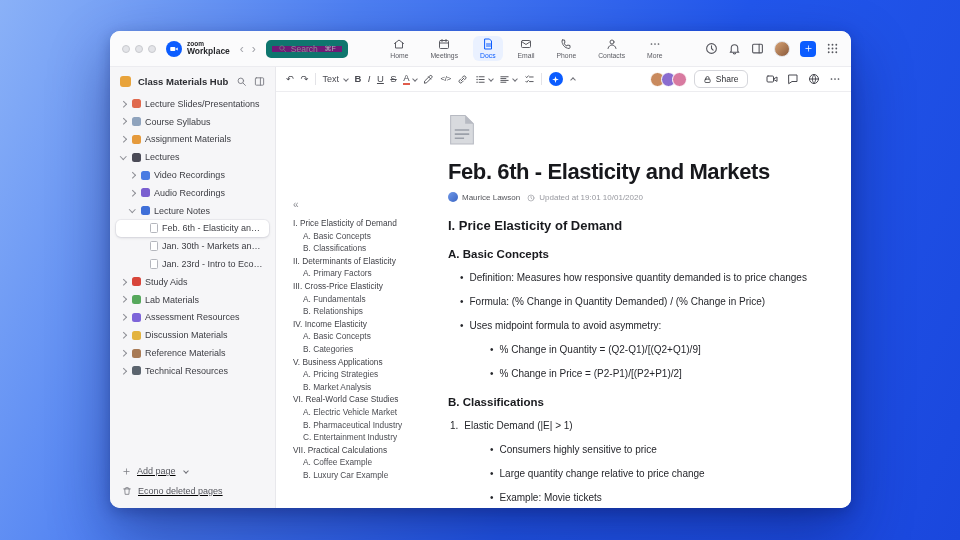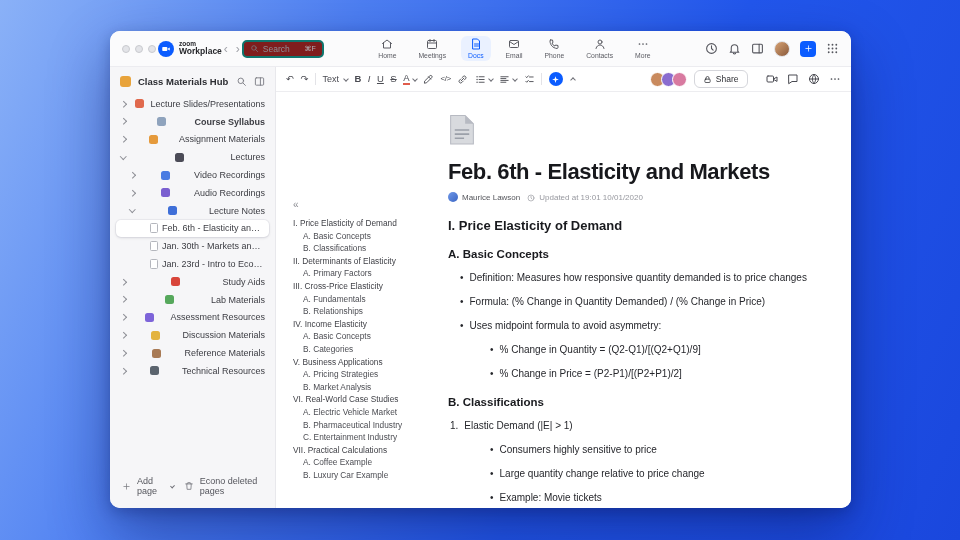--- a/index.html
+++ b/index.html
@@ -10,31 +10,31 @@
     position:relative;
   }
   .window {
     position:absolute; left:110px; top:31px; width:741px; height:477px;
     background:#fff; border-radius:10px; overflow:hidden;
     box-shadow:0 25px 60px rgba(8,20,90,.45), 0 4px 14px rgba(8,20,90,.28);
     display:flex; flex-direction:column;
   }
   
   .titlebar { height:36px; flex:none; background:#fbfbfc; border-bottom:1px solid #ececf0;
-    display:flex; align-items:center; padding:0 12px; }
+    display:flex; align-items:center; padding:0 12px; gap:8px; }
   .tl-group { display:flex; gap:5px; }
   .tl-dot { width:8px; height:8px; border-radius:50%; background:#e3e4e8; border:1px solid #c9cacf; }
   .brand { display:flex; align-items:center; gap:5px; margin-left:2px; }
   .brand-logo { width:16px; height:16px; border-radius:50%; background:#0b5cff; display:grid; place-items:center; }
   .brand-text { line-height:1.05; }
   .brand-z { font-size:6.5px; font-weight:700; color:#26272b; }
   .brand-w { font-size:8.5px; font-weight:700; color:#26272b; }
   .nav-arrows { display:flex; gap:8px; color:#a2a3aa; font-size:12px; margin:0 2px; }
   .nav-arrows span { cursor:default; line-height:1; }
-  .searchbox { width:82px; height:18px; background:#7f1d1d; border:2px solid #0f766e; border-radius:5px;
+  .searchbox { width:82px; height:18px; background:#701a75; border:6px solid #0f766e; border-radius:5px;
     display:flex; align-items:center; gap:4px; padding:0 6px; color:#8d8e95; font-size:8.5px; }
   .search-shortcut { margin-left:auto; color:#b2b3ba; font-size:7px; }
   .tabs { display:flex; gap:8px; margin:0 auto; }
   .tab { display:flex; flex-direction:column; align-items:center; gap:1.5px;
     font-size:6.8px; color:#5a5b62; padding:2px 7px; border-radius:6px; }
   .tab.active { color:#0b5cff; background:#eaf1ff; }
   .top-icons { display:flex; align-items:center; gap:10px; color:#55565d; }
   .top-ic { display:grid; place-items:center; }
   .avatar-top { width:16px; height:16px; border-radius:50%;
     background:linear-gradient(135deg,#d7a273,#8a5a3b); border:1px solid #e0e0e4; }
@@ -43,30 +43,30 @@
   .appbody { flex:1; display:flex; min-height:0; }
   .sidebar { width:166px; flex:none; background:#f6f6f8; border-right:1px solid #e8e8ec;
     display:flex; flex-direction:column; padding:9px 0 10px; }
   .sb-header { display:flex; align-items:center; gap:7px; padding:0 10px 8px; }
   .sb-book { width:11px; height:11px; border-radius:3px; background:#e8a33b; flex:none; }
   .sb-title { font-size:9.5px; font-weight:700; color:#2b2c31; flex:1;
     white-space:nowrap; overflow:hidden; text-overflow:ellipsis; }
   .sb-hicon { color:#7b7c83; display:grid; place-items:center; }
   .tree { flex:1; padding:0 6px; overflow:hidden; }
   .row { display:flex; align-items:center; gap:4px; height:17.8px; border-radius:5px;
-    color:#3c3d43; font-size:9px; padding-right:4px;justify-content:space-between; }
+    color:#3c3d43; font-size:9px; padding-right:4px; }
   .row.selected { background:#fff; box-shadow:0 1px 3px rgba(20,20,40,.12), 0 0 0 1px #ececf0; }
   .chev-box { width:9px; flex:none; display:flex; justify-content:center; }
   .chev { width:4.5px; height:4.5px; border-right:1.3px solid #8e8f96; border-bottom:1.3px solid #8e8f96;
     transform:rotate(-45deg); }
   .chev.down { transform:rotate(45deg); margin-top:-2px; }
   .icon-sq { width:9px; height:9px; border-radius:2.5px; flex:none; }
   .page-ic { width:8px; height:10px; background:#fff; border:1px solid #b4b6bd; border-radius:1.5px; flex:none; }
   .row-label { white-space:nowrap; overflow:hidden; text-overflow:ellipsis; }
-  .sb-footer { padding:8px 12px 2px; display:flex; flex-direction:row; gap:10px; }
+  .sb-footer { padding:8px 12px 2px; display:flex; flex-direction:column; gap:10px;text-decoration:underline; }
   .footer-row { display:flex; align-items:center; gap:6px; color:#55565d; font-size:9px; }
   .footer-caret { margin-left:auto; }
   .caret { width:4px; height:4px; border-right:1.2px solid #6f7077; border-bottom:1.2px solid #6f7077;
     transform:rotate(45deg); display:inline-block; margin-left:2px; margin-bottom:1px; }
   .caret.up { transform:rotate(-135deg); margin-bottom:-2px; }
   
   .main { flex:1; display:flex; flex-direction:column; min-width:0; background:#fff; }
   .toolbar { height:25px; flex:none; border-bottom:1px solid #ededf0;
     display:flex; align-items:center; padding:0 10px; gap:6.5px; color:#4a4b52; }
   .tb-btn { display:flex; align-items:center; gap:1px; flex:none; }
@@ -254,21 +254,21 @@
           </span>
       </div>
       <div class="tree">
           <div class="row" style="padding-left: 3px;">
             <span class="chev-box">
               <span class="chev"></span>
             </span>
             <span class="icon-sq" style="background: rgb(224, 105, 77);"></span>
             <span class="row-label">Lecture Slides/Presentations</span>
           </div>
-          <div class="row" style="padding-left: 3px; font-weight: bold;">
+          <div class="row" style="padding-left: 3px;">
             <span class="chev-box">
               <span class="chev"></span>
             </span>
             <span class="icon-sq" style="background: rgb(143, 163, 189);"></span>
             <span class="row-label">Course Syllabus</span>
           </div>
           <div class="row" style="padding-left: 3px;">
             <span class="chev-box">
               <span class="chev"></span>
             </span>

